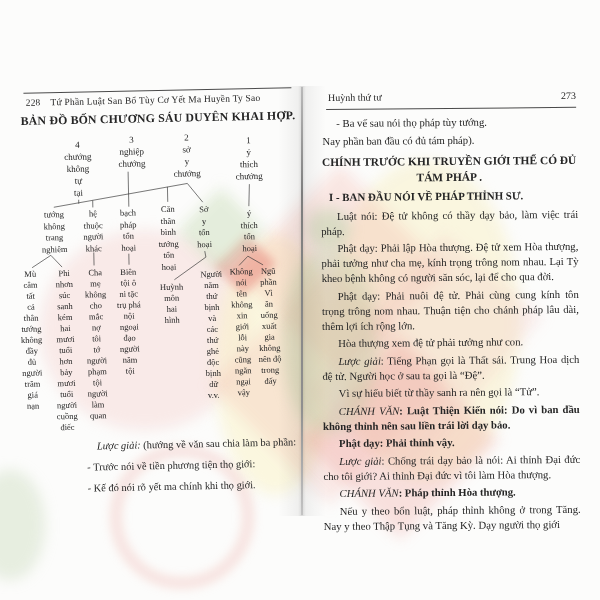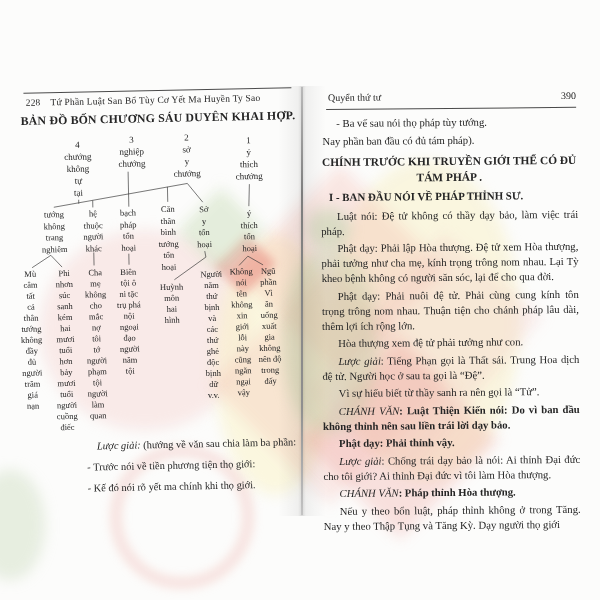--- a/index.html
+++ b/index.html
@@ -241,22 +241,22 @@
 
     <div class="lp-notes">
       <div class="n1"><span class="lead-i">Lược giải:</span><span> (hướng về văn sau chia làm ba phần:</span></div>
       <div>- Trước nói về tiền phương tiện thọ giới:</div>
       <div>- Kế đó nói rõ yết ma chính khi thọ giới.</div>
     </div>
   </div>
 
   <div class="page" id="right-page">
     <div class="rp-head">
-      <span>Quyển thứ tư</span>
-      <span class="pnum">390</span>
+      <span>Huỳnh thứ tư</span>
+      <span class="pnum">273</span>
     </div>
     <div class="rp-rule"></div>
 
     <div class="rp-body">
       <p>- Ba vế sau nói thọ pháp tùy tướng.</p>
       <p class="noindent">Nay phần ban đầu có đủ tám pháp).</p>
       <div class="rp-heading">CHÍNH TRƯỚC KHI TRUYỀN GIỚI THỂ CÓ ĐỦ
 TÁM PHÁP .</div>
       <div class="rp-sub">I - BAN ĐẦU NÓI VỀ PHÁP THỈNH SƯ.</div>
 

